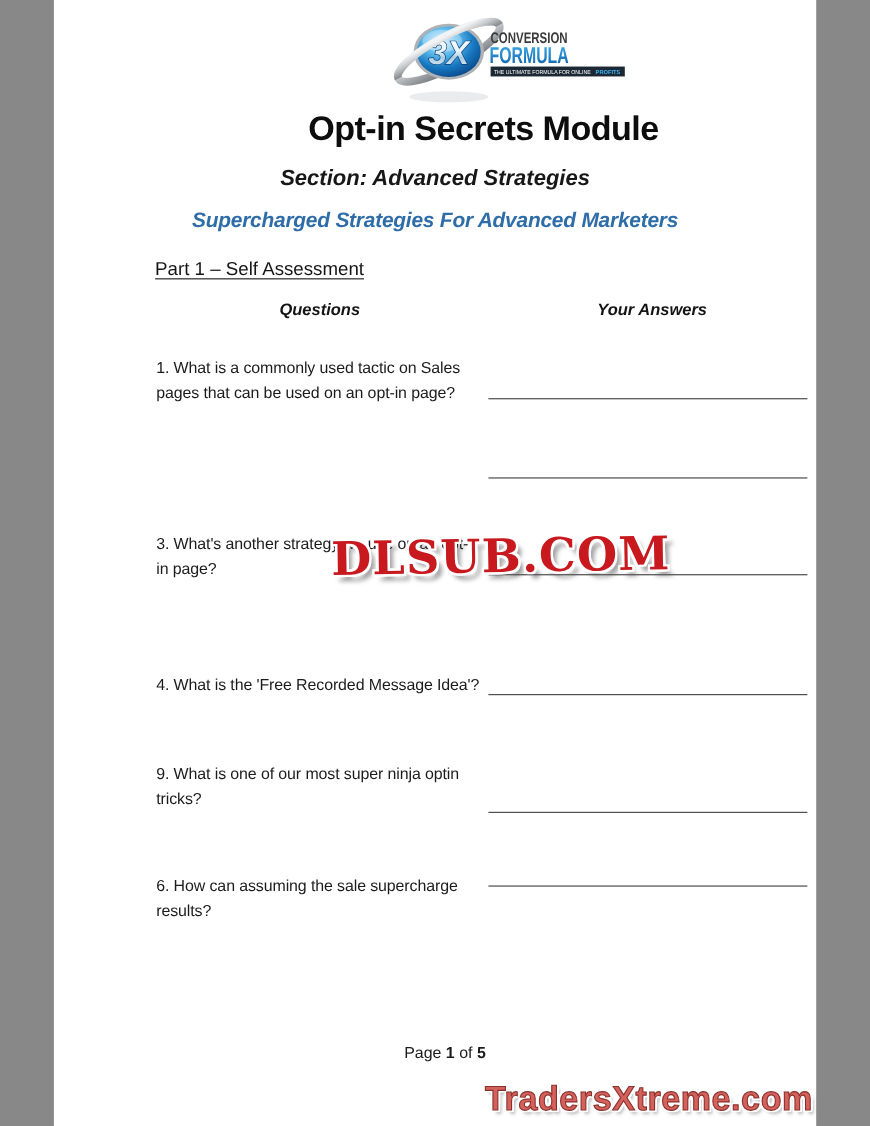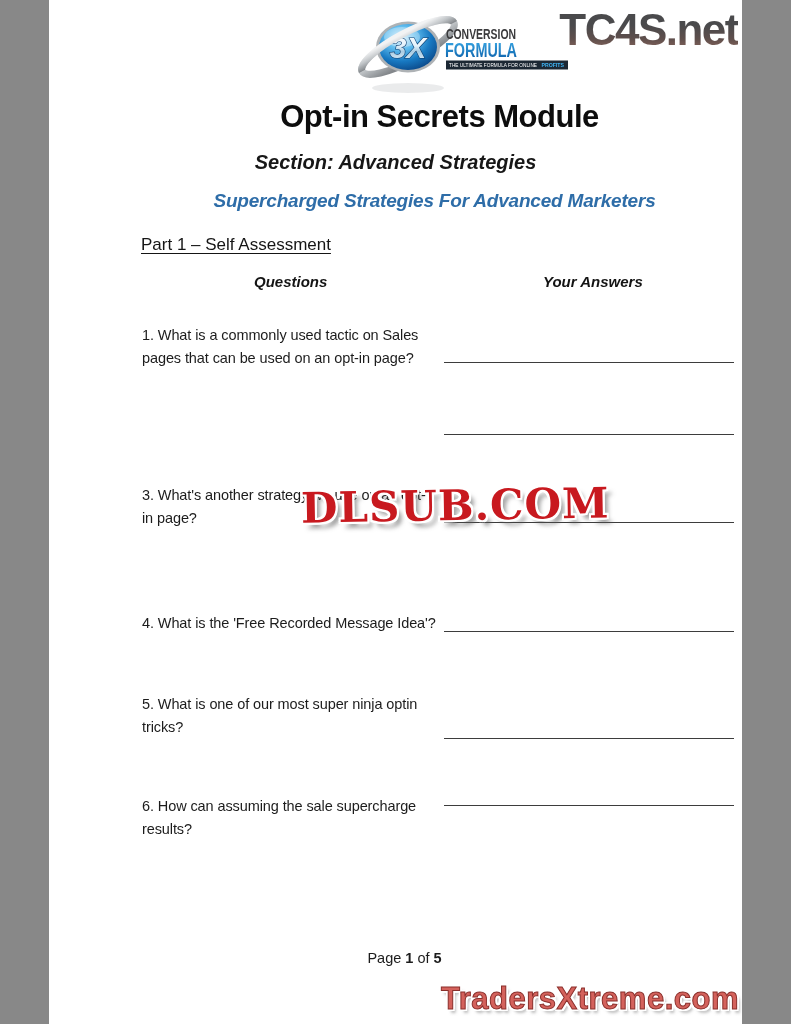--- a/index.html
+++ b/index.html
@@ -51,21 +51,20 @@
     font-size:31px;font-weight:bold;letter-spacing:-0.5px;color:#0d0d0d;
   }
   .section{
     position:absolute;top:151px;left:0;width:100%;text-align:center;
     font-size:20px;font-weight:bold;font-style:italic;color:#171717;
   }
   .subtitle{
     position:absolute;top:190px;left:0;width:100%;text-align:center;
     font-size:19px;font-weight:bold;font-style:italic;letter-spacing:-0.2px;
     color:#2e6da8;
-    margin-left:39px;
   }
   .part{
     position:absolute;left:92px;top:235px;
     font-size:17px;color:#151515;
     text-decoration:underline;text-underline-offset:3px;
   }
   .colh{
     position:absolute;top:273px;
     font-size:15px;font-weight:bold;font-style:italic;color:#141414;
   }
@@ -128,36 +127,35 @@
     <ellipse cx="59" cy="88" rx="36" ry="5" fill="#b9bdc0" opacity="0.3"></ellipse>
     <text x="97" y="39" font-family="'Liberation Sans',sans-serif" font-size="14" font-weight="bold" fill="#3a3a3c" textLength="70" lengthAdjust="spacingAndGlyphs">CONVERSION</text>
     <text x="96" y="57" font-family="'Liberation Sans',sans-serif" font-size="21" font-weight="bold" fill="url(#gf)" textLength="72" lengthAdjust="spacingAndGlyphs">FORMULA</text>
     <rect x="97" y="60.5" width="122" height="9" fill="#1c2834"></rect>
     <text x="100" y="67" font-family="'Liberation Sans',sans-serif" font-size="5.2" fill="#ffffff">
       <tspan textLength="88" lengthAdjust="spacingAndGlyphs">THE ULTIMATE FORMULA FOR ONLINE</tspan>
       <tspan dx="3" fill="#3fb4f5" font-weight="bold">PROFITS</tspan>
     </text>
   </svg>
 
-  <div class="tc4s">TC4S.net</div>
 
   <div class="title">Opt-in Secrets Module</div>
   <div class="section">Section: Advanced Strategies</div>
   <div class="subtitle">Supercharged Strategies For Advanced Marketers</div>
   <div class="part">Part 1 – Self Assessment</div>
 
   <div class="colh qh">Questions</div>
   <div class="colh ah">Your Answers</div>
 
   <div class="q" style="top:324px">1. What is a commonly used tactic on Sales
 pages that can be used on an opt-in page?</div>
   <div class="q" style="top:484px">3. What's another strategy we use on an opt-
 in page?</div>
   <div class="q" style="top:612px">4. What is the 'Free Recorded Message Idea'?</div>
-  <div class="q" style="top:693px">5. What is one of our most super ninja optin
+  <div class="q" style="top:693px">9. What is one of our most super ninja optin
 tricks?</div>
   <div class="q" style="top:795px">6. How can assuming the sale supercharge
 results?</div>
 
   <div class="aline" style="top:362px"></div>
   <div class="aline" style="top:434px"></div>
   <div class="aline" style="top:522px"></div>
   <div class="aline" style="top:631px"></div>
   <div class="aline" style="top:738px"></div>
   <div class="aline" style="top:805px"></div>

